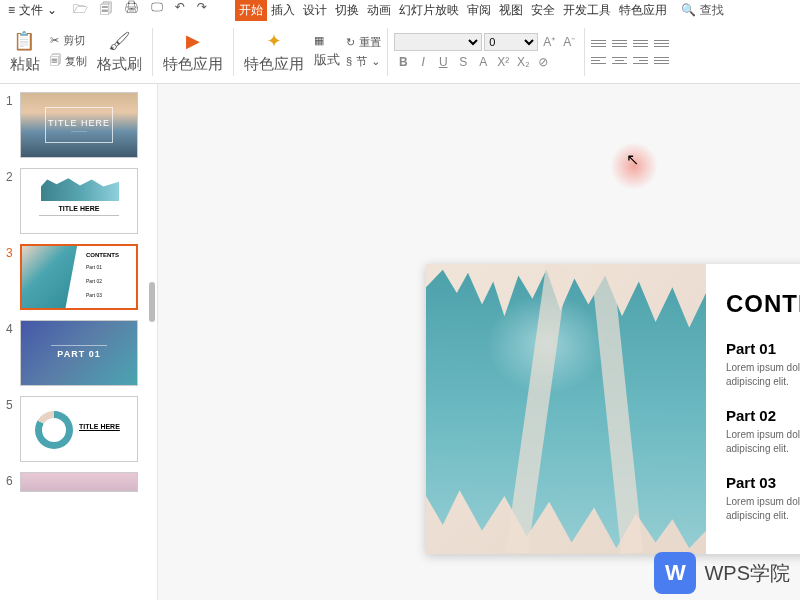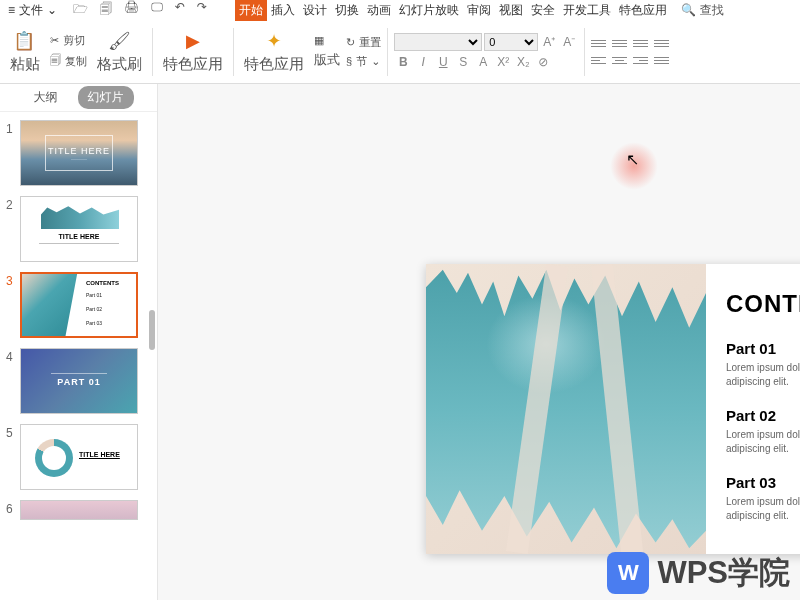--- a/index.html
+++ b/index.html
@@ -81,21 +81,21 @@
 .slide .art .wave { position: absolute; left: 0; top: 0; width: 100%; height: 100%; background: linear-gradient(180deg,#3d9aa5 0%,#5fb5bf 50%,#8ecdd4 100%); clip-path: polygon(0 8%, 6% 2%, 11% 10%, 15% 3%, 20% 14%, 24% 6%, 28% 18%, 33% 4%, 38% 12%, 43% 2%, 48% 16%, 53% 5%, 58% 14%, 64% 4%, 70% 18%, 76% 6%, 82% 20%, 88% 8%, 94% 22%, 100% 10%, 100% 92%, 94% 98%, 88% 88%, 82% 96%, 75% 86%, 68% 98%, 60% 84%, 52% 96%, 44% 82%, 36% 94%, 28% 80%, 20% 92%, 12% 78%, 6% 90%, 0 80%); opacity: 0.92; }
 .slide .art .highlight { position: absolute; left: 60px; top: 30px; width: 120px; height: 100px; background: radial-gradient(ellipse,#c8e8ec 0%,transparent 70%); opacity: 0.6; }
 .slide .art .stripe { position: absolute; top: 0; width: 22px; height: 100%; background: #f0e0d4; opacity: 0.7; }
 .slide .text { position: absolute; left: 300px; top: 26px; right: 20px; }
 .slide .h1 { font-size: 24px; font-weight: 900; letter-spacing: 1px; margin-bottom: 22px; }
 .slide .part { font-size: 15px; font-weight: 700; margin-bottom: 4px; }
 .slide .lorem { font-size: 10px; color: #666; line-height: 1.4; margin-bottom: 18px; }
 
 .watermark { position: absolute; right: 10px; bottom: 6px; display: flex; align-items: center; gap: 8px; }
 .watermark .logo { width: 42px; height: 42px; background: #4a7df0; border-radius: 8px; color: #fff; display: flex; align-items: center; justify-content: center; font-size: 22px; font-weight: bold; }
-.watermark .txt { font-size: 31px; color: #444; font-weight: 700; }
+.watermark .txt { font-size: 20px; color: #444; font-weight: 400; }
 </style>
 </head>
 <body>
 
 <div class="menubar">
   <div class="file-menu">≡ <span>文件</span> ⌄</div>
   <div class="qat">
     <span>🗁</span>
     <span>🗐</span>
     <span>🖨</span>
@@ -213,24 +213,20 @@
           <i></i>
           <i></i>
           <i></i>
         </div>
     </div>
   </div>
 </div>
 
 <div class="workspace">
   <div class="sidebar">
-    <div class="view-tabs">
-      <div class="view-tab">大纲</div>
-      <div class="view-tab active">幻灯片</div>
-    </div>
     <div class="thumbs">
       <div class="thumb-item">
         <div class="thumb-num">1</div>
         <div class="thumb t1">
           <div class="frame">
               <div class="tt">TITLE HERE</div>
               <div class="sub">————</div>
             </div>
         </div>
       </div>

